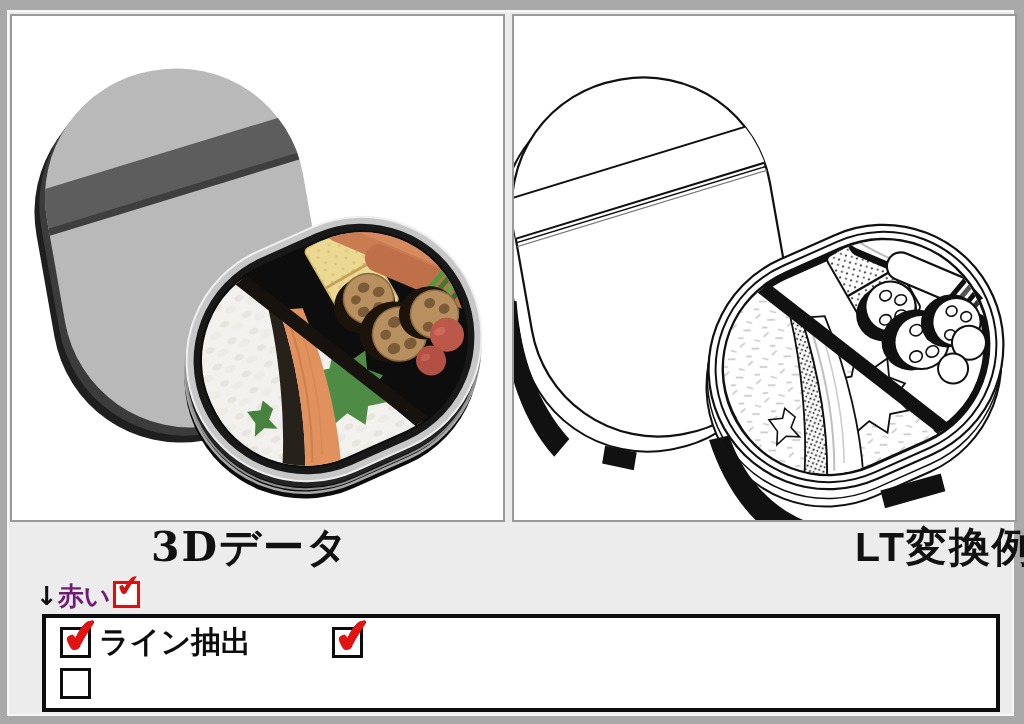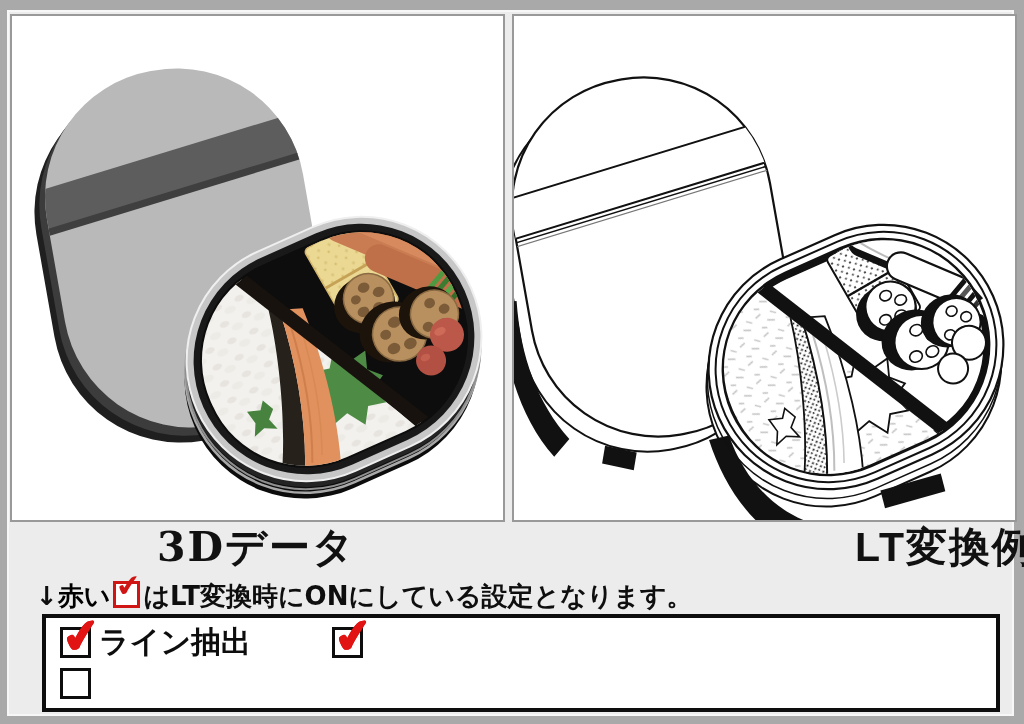--- a/index.html
+++ b/index.html
@@ -17,27 +17,27 @@
     border:2px solid #999999;
   }
   .panel-left{left:10px;width:491px;}
   .panel-right{left:512px;width:501px;}
   .panel svg{position:absolute;left:0;top:0;width:100%;height:100%;}
   .title{
     position:absolute;top:521px;height:52px;line-height:52px;
     text-align:center;font-weight:bold;font-size:41px;color:#111;
     letter-spacing:2px;
   }
-  .title-left{left:10px;width:493px;font-family:"DejaVu Serif","Liberation Serif",serif;}
+  .title-left{left:4px;width:493px;font-family:"DejaVu Serif","Liberation Serif",serif;}
   .title-right{left:532px;width:503px;font-family:Liberation Sans, sans-serif;text-align:right;}
   .note{
     position:absolute;left:36px;top:579px;height:34px;line-height:34px;
     font-size:26px;font-weight:bold;color:#0e0e0e;white-space:nowrap;
   }
-  .note .red{color:#000000;margin-top:27px;}
+  .note .red{color:#701a75;margin-top:27px;}
   .note-checkglyph{
     position:relative;display:inline-block;width:21px;height:21px;
     border:3px solid #d01515;margin:0 3px;vertical-align:-3px;background:#fff;
   }
   .note-checkglyph .mk{
     position:absolute;left:0px;top:-13px;color:#d01515;font-size:30px;
     line-height:1;font-weight:bold;transform:rotate(-6deg);
   }
   .settings-box{
     position:absolute;left:42px;top:614px;width:936px;height:86px;
@@ -273,21 +273,21 @@
         </g>
       </g>
     </g>
   </svg>
 </div>
 
 <div class="title title-left">3Dデータ</div>
 <div class="title title-right">LT変換例</div>
 
 <div class="note">
-  <span>↓</span><span class="red">赤い</span><span class="note-checkglyph"><span class="mk">✔</span></span><span>はLT変換時にONにしている設定となります。</span>
+  <span>↓</span><span class="red">赤い</span><span class="note-checkglyph"><span class="mk">✔</span></span>
 </div>
 
 <div class="settings-box">
   <div class="setting-item">
     <span class="cb">
         <span class="mk">✔</span>
       </span>
     <span>ライン抽出</span>
   </div>
   <div class="setting-item">

